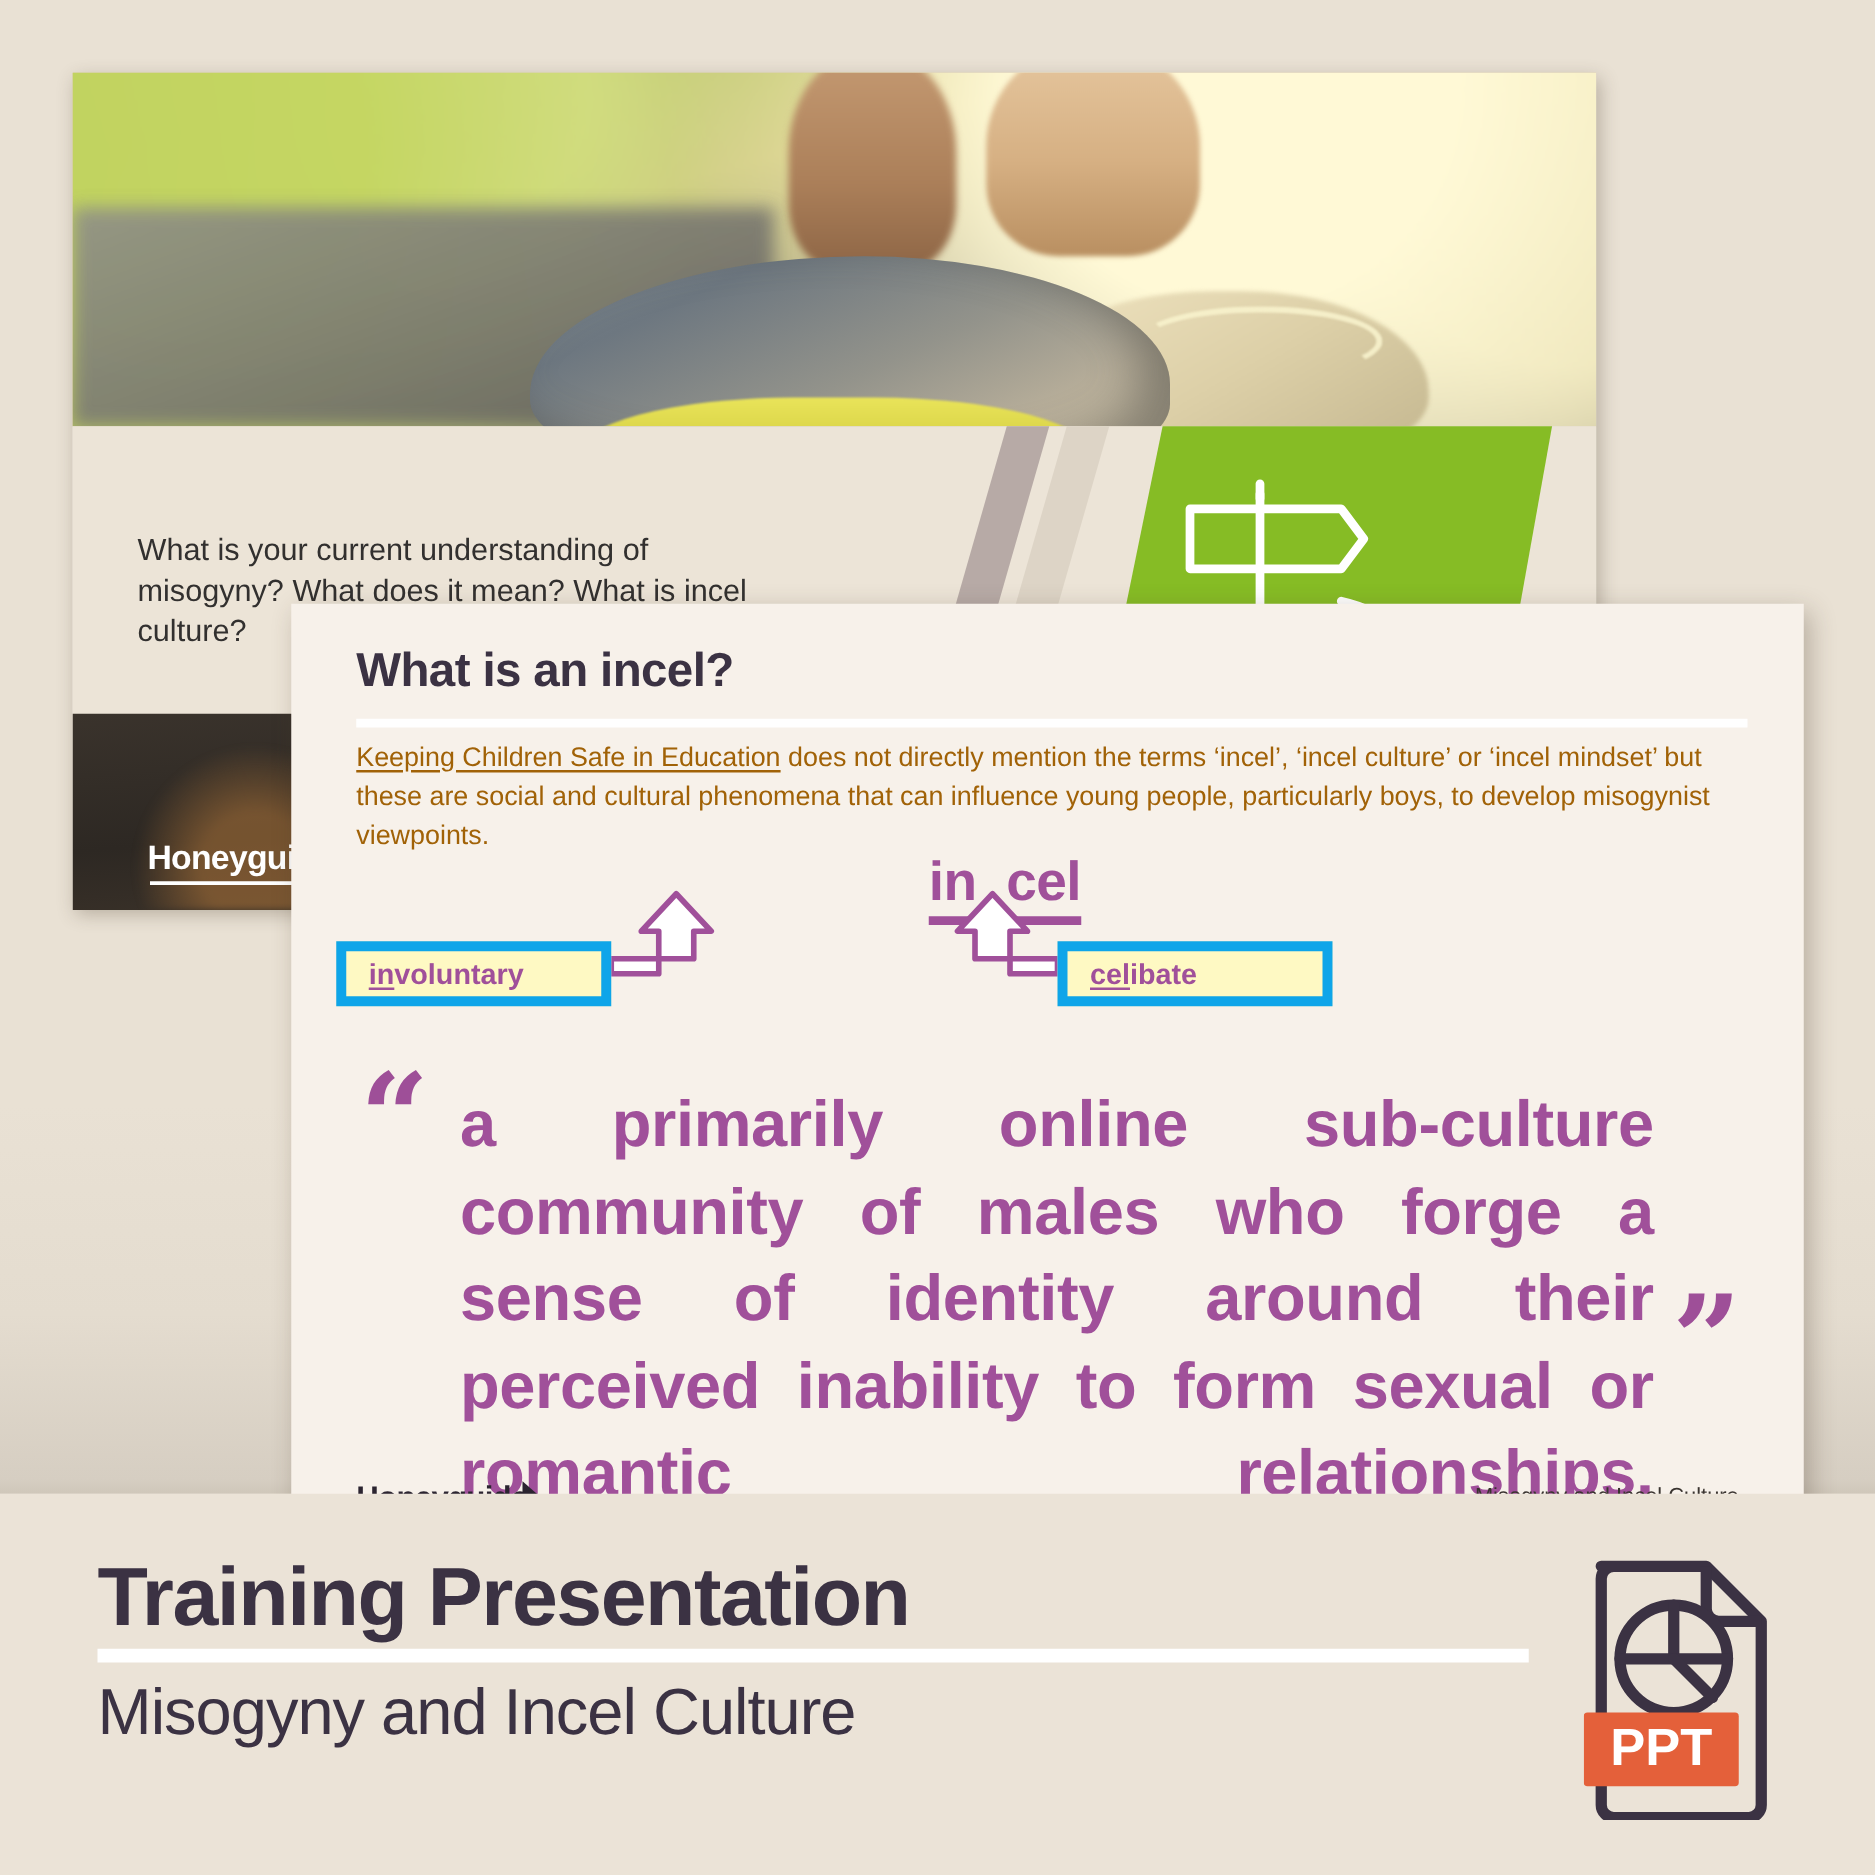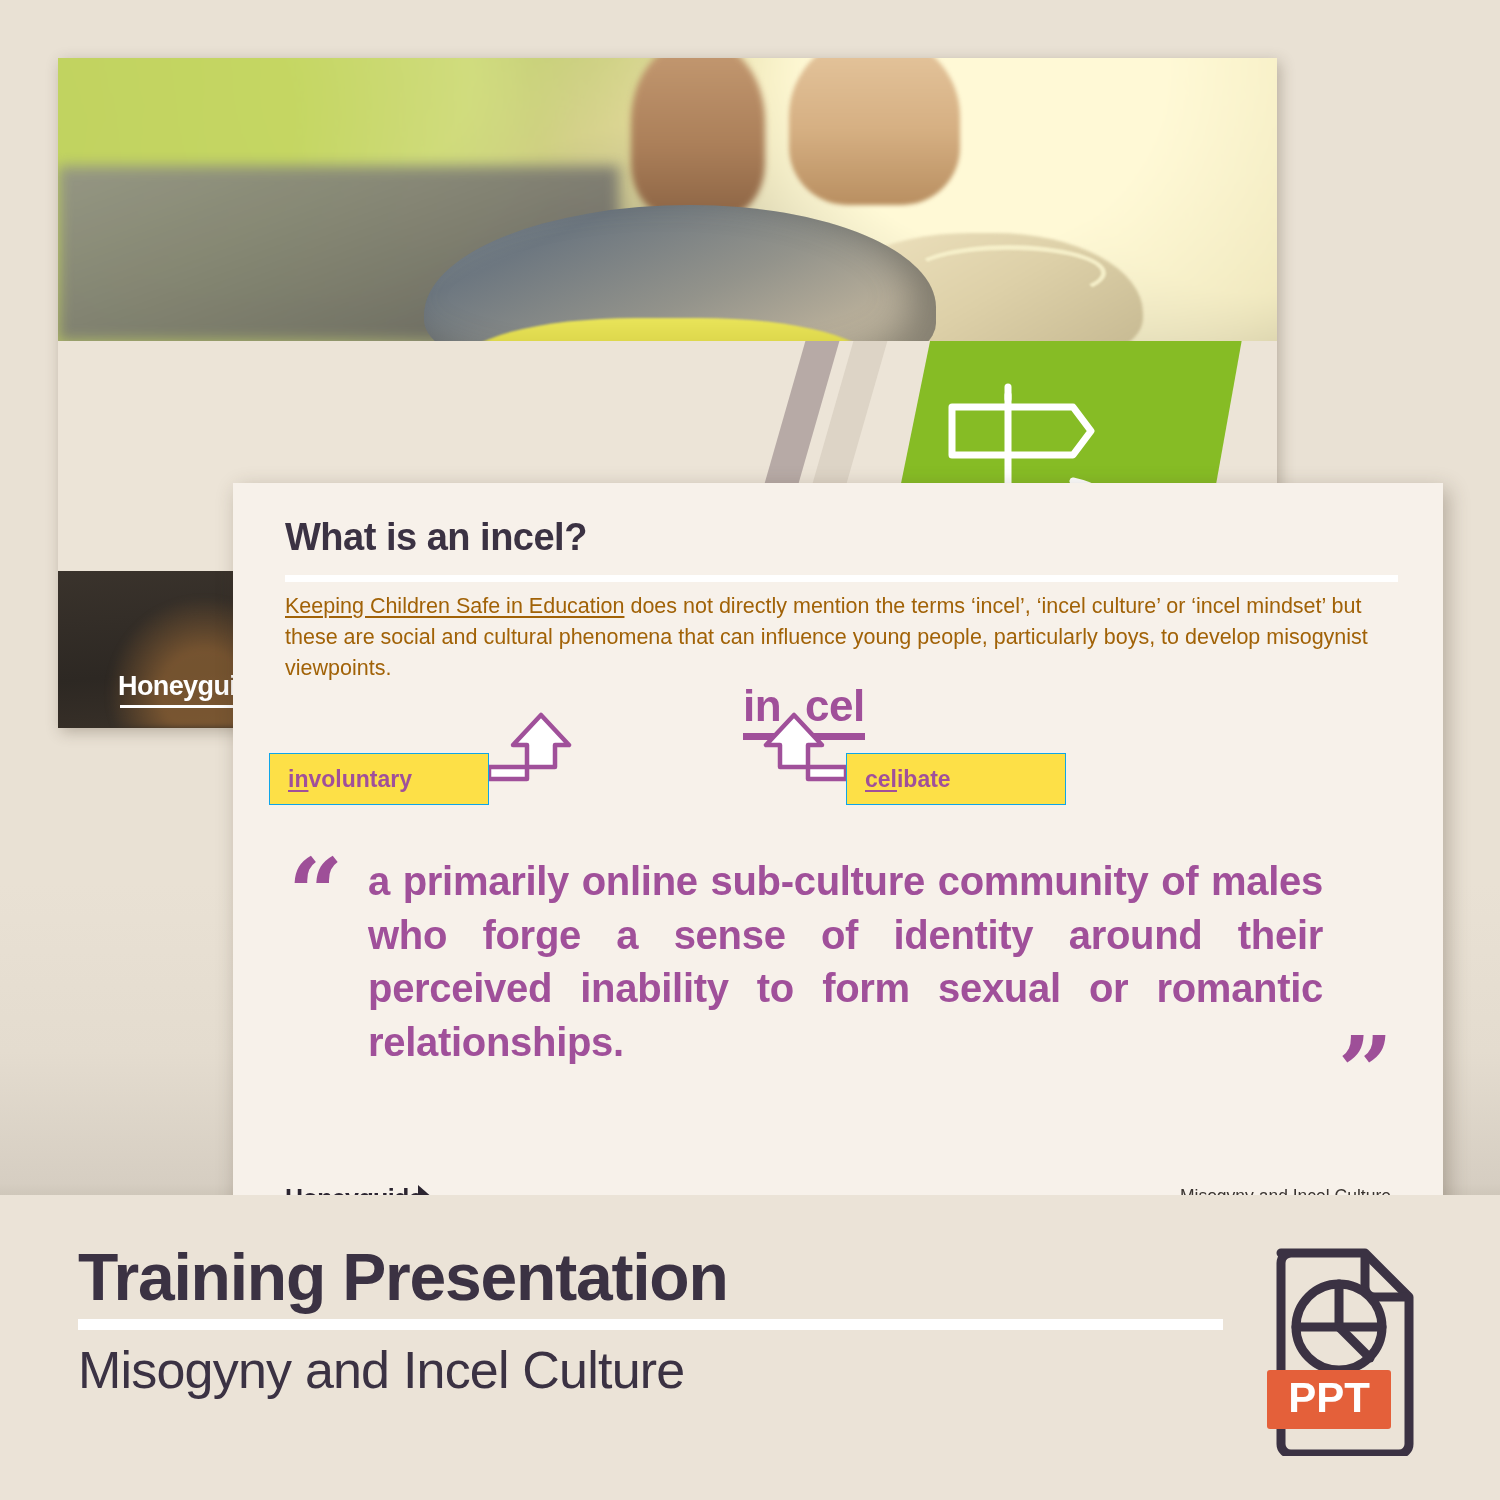--- a/index.html
+++ b/index.html
@@ -192,21 +192,21 @@
     position:absolute; top:0;
     font-size:44px; font-weight:bold; color:#a0509a;
     letter-spacing:-.5px;
   }
   .dg-word .bar { display:block; height:7px; background:#a0509a; margin-top:2px; }
   .dg-in  { left:474px; }
   .dg-cel { left:536px; }
 
   .dg-box {
     position:absolute; top:72px; height:52px;
-    border:1px solid #0ea5e9; background:#fde047;
+    border:8px solid #0ea5e9; background:#fef9c3;
     display:flex; align-items:center;
     font-size:23px; color:#a0509a; font-weight:600;
   }
   .dg-box span.lbl { padding:0 18px; }
   .dg-box u { text-decoration:underline; text-underline-offset:3px; }
   .dg-left  { left:0px;   width:220px; }
   .dg-right { left:577px; width:220px; }
 
   .diagram svg.arrows { position:absolute; left:0; top:0; overflow:visible; }
 
@@ -215,22 +215,22 @@
     position:absolute; left:55px; top:382px;
     font-size:96px; line-height:.6; font-weight:bold; color:#9e4f98;
     font-family:"DejaVu Serif", serif;
   }
   .quote-mark-close {
     position:absolute; right:50px; top:560px;
     font-size:96px; line-height:.6; font-weight:bold; color:#9e4f98;
     font-family:"DejaVu Serif", serif;
   }
   .quote-text {
-    position:absolute; left:135px; top:372px; width:955px;
-    font-size:40px; line-height:1.34; font-weight:bold; color:#a0509a;
+    position:absolute; left:135px; top:383px; width:955px;
+    font-size:52px; line-height:1.34; font-weight:bold; color:#a0509a;
     text-align:justify; letter-spacing:-.3px;
   }
   .quote-text::after { content:""; display:inline-block; width:100%; }
 
   
   .hg-logo-dark {
     position:absolute; left:52px; bottom:26px;
     display:flex; align-items:center;
     font-size:25px; font-weight:bold; color:#2b2430;
     letter-spacing:-.6px;
@@ -286,20 +286,21 @@
       <div class="road"></div>
       <div class="leg-far"></div>
       <div class="leg-near"></div>
       <div class="shoe-back"></div>
       <div class="lace"></div>
       <div class="shoe-main"></div>
       <div class="shoe-sole"></div>
     </div>
 
     <div class="sb-body">
+      <div class="sb-sub">What is your current understanding of misogyny? What does it mean? What is incel culture?</div>
     </div>
 
     <div class="sb-deco">
       <div class="bar b1"></div>
       <div class="bar b2"></div>
       <div class="green"></div>
       <svg width="370" height="290" viewBox="0 0 370 290">
         <g fill="none" stroke="#ffffff" stroke-width="7" stroke-linejoin="round" stroke-linecap="round">
           <path d="M131 84 L131 250"></path>
           <path d="M131 76 L131 88"></path>

